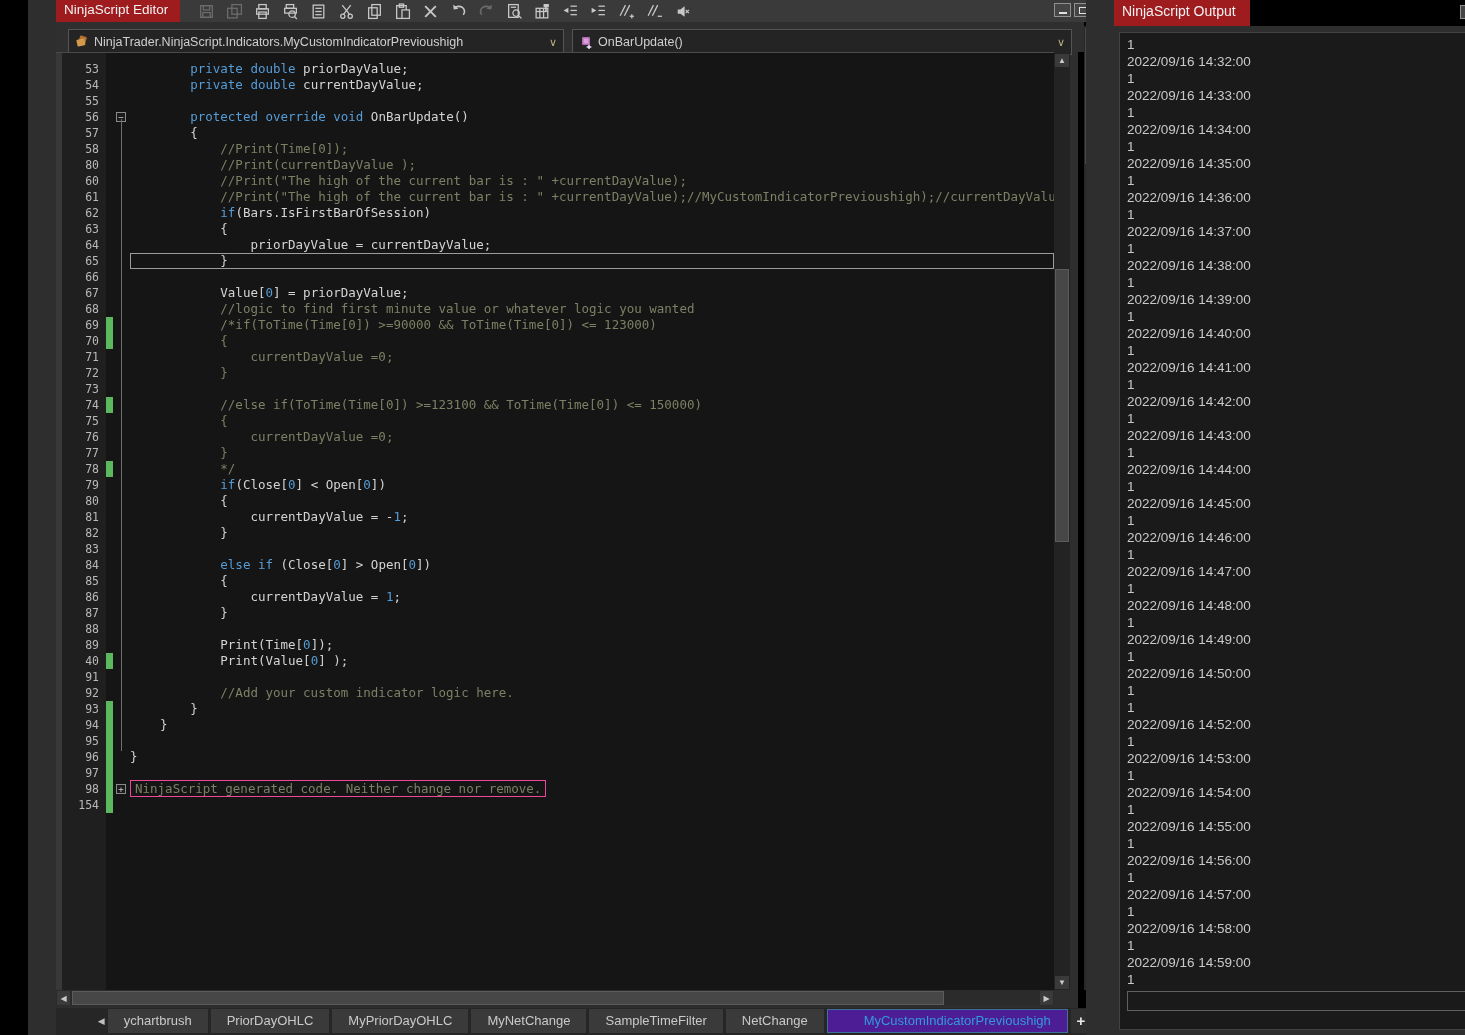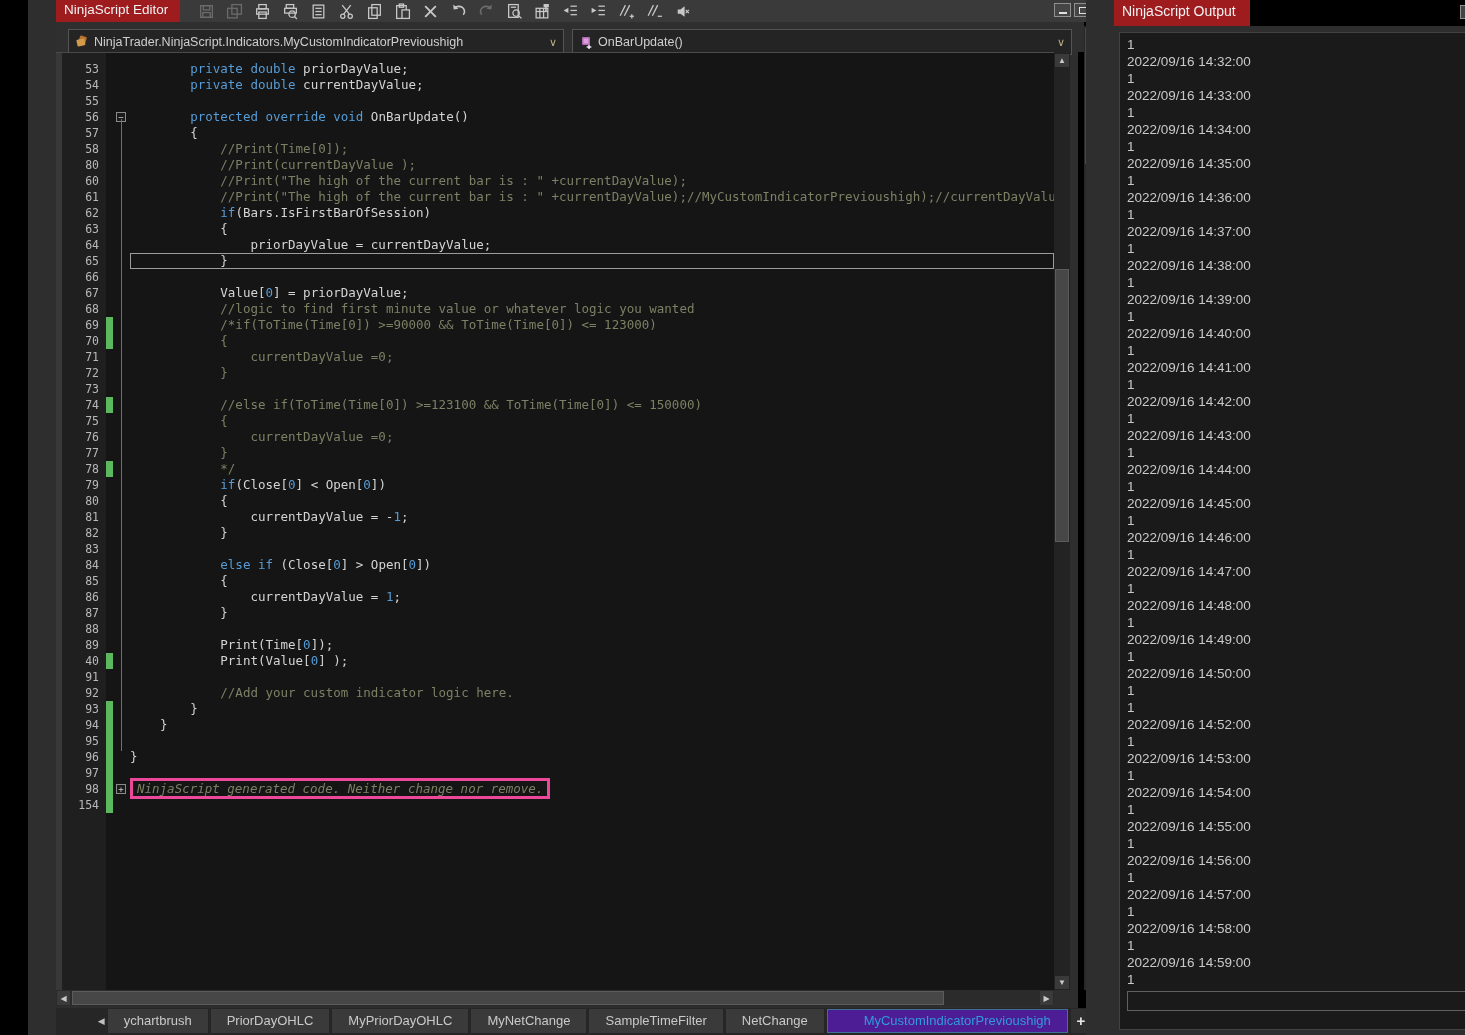--- a/index.html
+++ b/index.html
@@ -61,21 +61,21 @@
   .chg.on { background:var(--changed-green); }
   .fold { flex:none; width:17px; position:relative; }
   .fm { position:absolute; left:3px; top:3px; width:10px; height:10px; border:1px solid #8A8A8A;
         background:#1B1B1B; color:#CCCCCC; font-size:9px; line-height:8px; text-align:center; }
   .code { flex:1; white-space:pre; font-size:12.5px; color:#D4D4D4; }
   .code.caret { outline:1px solid #9C9C9C; outline-offset:-1px; }
   .tok-k { color:var(--keyword-blue); }
   .tok-n { color:var(--keyword-blue); }
   .tok-c { color:var(--comment-green); }
   .tok-p { color:#D4D4D4; }
-  .collapsed-box { border:3px solid #ec4899; padding:0 4px; color:var(--comment-green);font-style:italic; }
+  .collapsed-box { border:1px solid #ec4899; padding:0 4px; color:var(--comment-green); }
   .fold-line { position:absolute; width:1px; background:#6E6E6E; left:65px; }
 
   
   .sb-track-v { background:#232323; }
   .sb-track-h { background:#2B2B2B; }
   .sb-btn { position:absolute; background:#3A3A3A; color:#C9C9C9; font-size:8px;
             display:flex; align-items:center; justify-content:center; }
   .sb-thumb { position:absolute; background:#474747; border:1px solid #5C5C5C; }
 
   .e-vscroll { left:998px; top:53px; width:16px; height:937px; }

